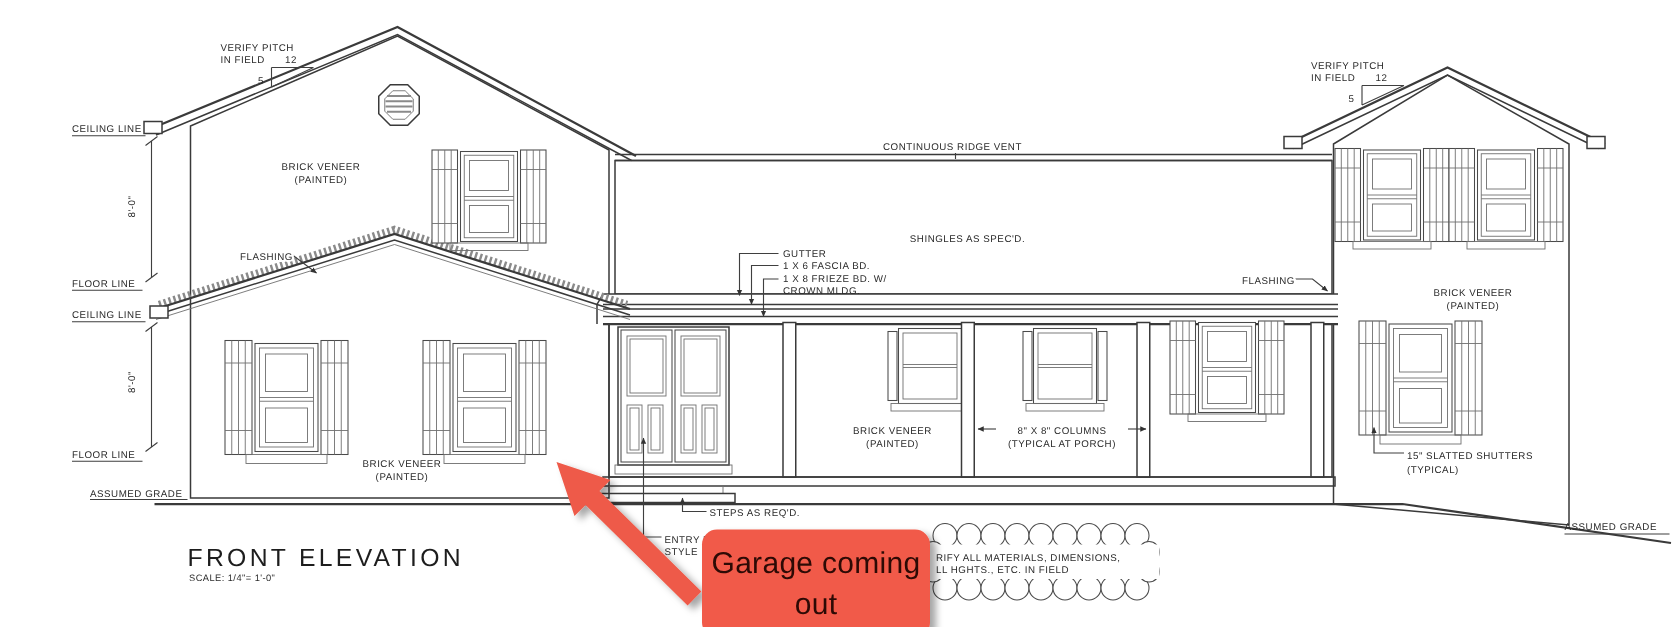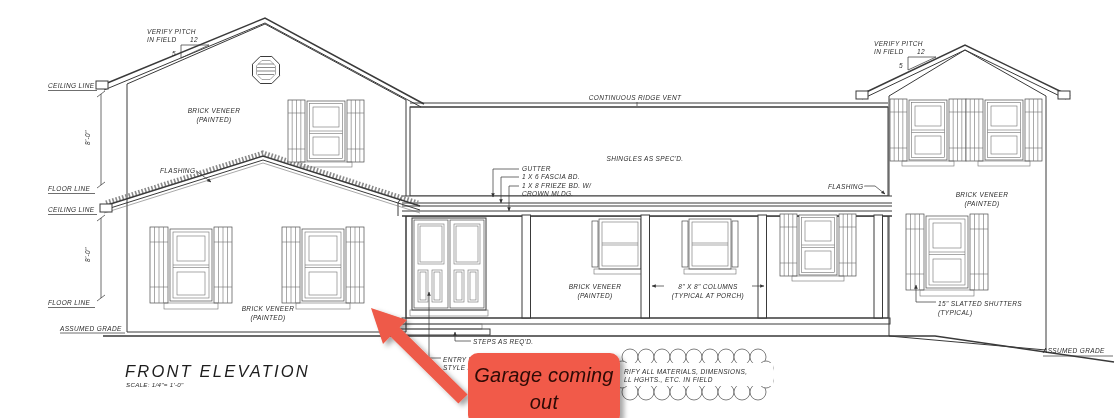--- a/index.html
+++ b/index.html
@@ -1,17 +1,17 @@
 <!DOCTYPE html>
 <html><head>
 <meta charset="utf-8">
 <style>
   html,body { margin:0; padding:0; background:#ffffff; }
   .canvas { position:relative; width:1116px; height:418px; background:#fff; overflow:hidden;
-            font-family:"Liberation Sans", sans-serif;font-style:italic; }
+            font-family:"Liberation Sans", sans-serif; }
   svg { position:absolute; inset:0; }
   .ln   { stroke:#3a3a3a; stroke-width:1;   fill:none; }
   .ln2  { stroke:#3a3a3a; stroke-width:1.5; fill:none; }
   .thin { stroke:#6f6f6f; stroke-width:0.6; fill:none; }
   .wht  { fill:#ffffff; stroke:#3a3a3a; stroke-width:1; }
   .wt   { fill:#ffffff; stroke:#4a4a4a; stroke-width:0.7; }
   .ldr  { stroke:#3f3f3f; stroke-width:0.75; fill:none; }
   text.t  { font-family:"Liberation Sans",sans-serif; font-size:6.5px; fill:#2b2b2b; letter-spacing:0.35px; }
   .tc   { text-anchor:middle; }
   .halo { stroke:#ffffff; stroke-width:2.6px; paint-order:stroke; }

